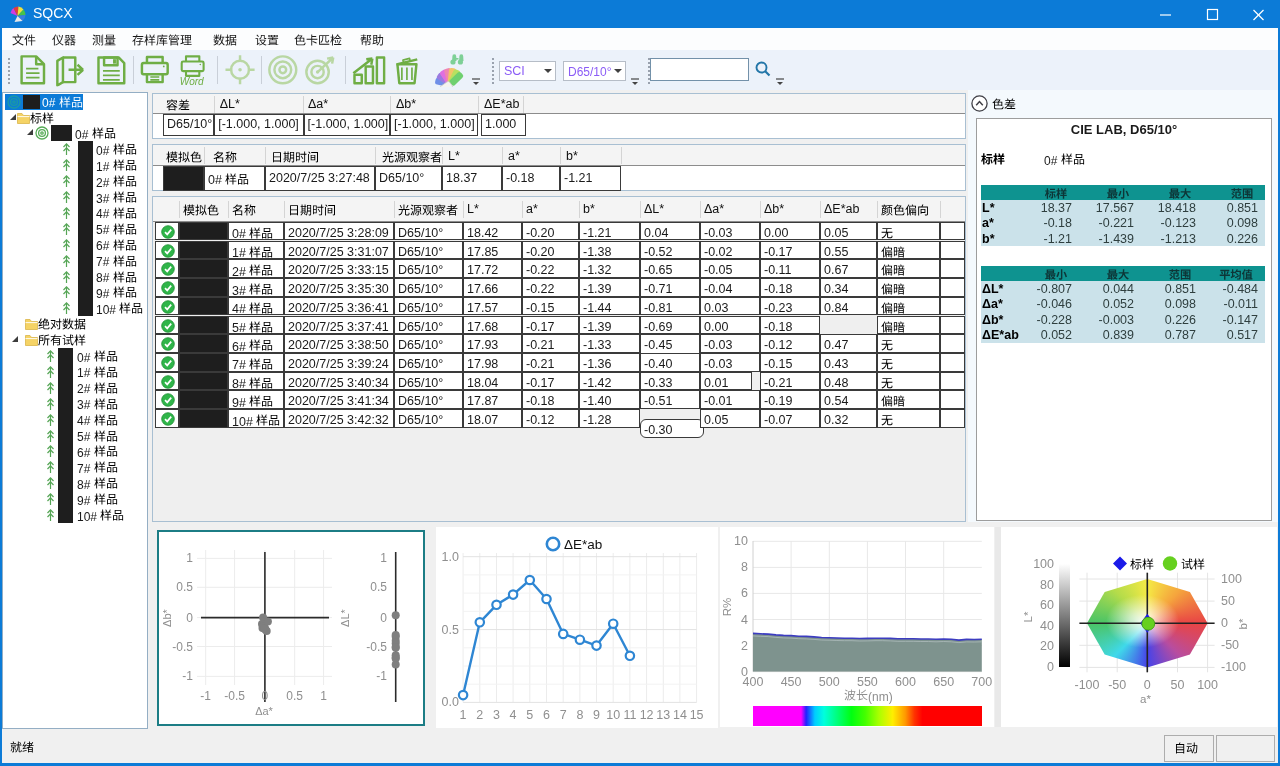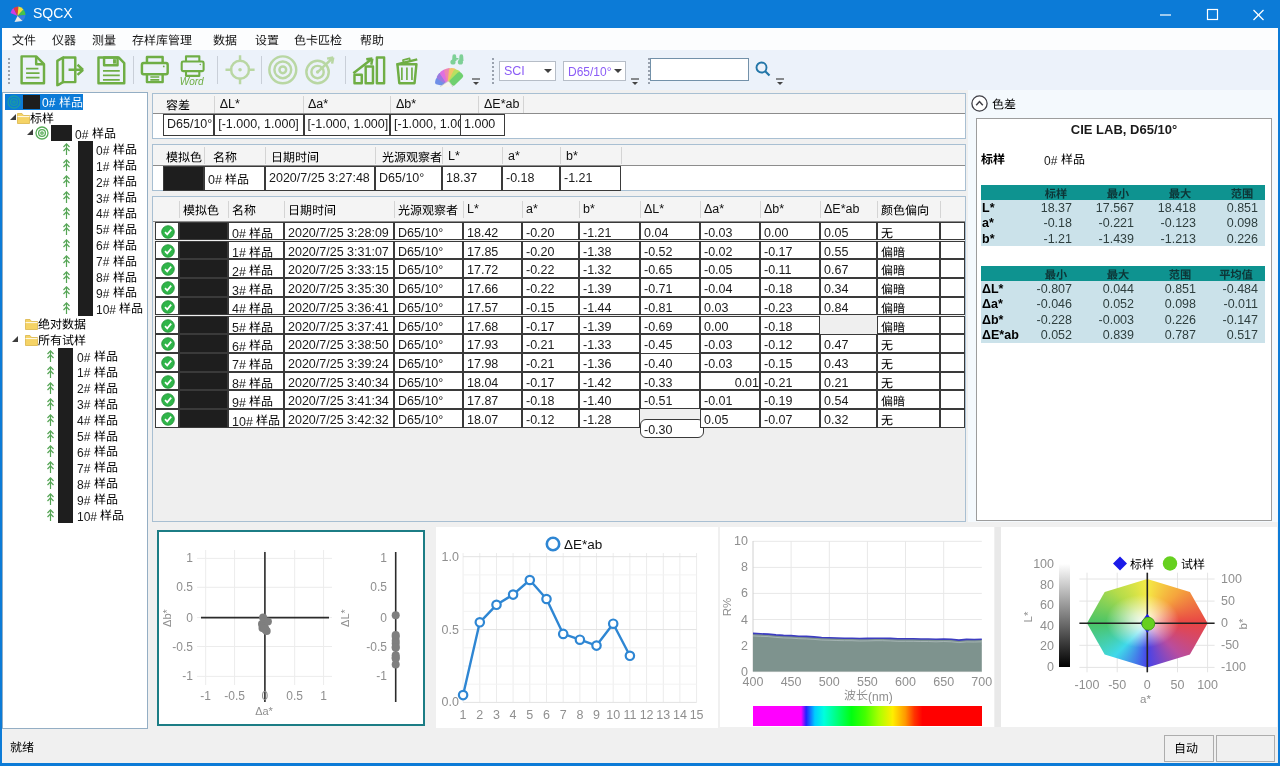--- a/index.html
+++ b/index.html
@@ -734,21 +734,21 @@
         </g>
       </svg></div>
     <div class="hlbl" style="left:66.7px;top:3px">ΔL*</div>
     <div class="hlbl" style="left:155px;top:3px">Δa*</div>
     <div class="hlbl" style="left:243px;top:3px">Δb*</div>
     <div class="hlbl" style="left:331px;top:3px">ΔE*ab</div>
     <div class="cell" style="left:10px;top:20px;width:51.2px;height:22px">D65/10°</div>
     <div class="cell" style="left:61.2px;top:20px;width:89.4px;height:22px">[-1.000, 1.000]</div>
     <div class="cell" style="left:150.6px;top:20px;width:86.4px;height:22px">[-1.000, 1.000]</div>
     <div class="cell" style="left:237px;top:20px;width:88px;height:22px">[-1.000, 1.000]</div>
-    <div class="cell" style="left:307px;top:20px;width:44.8px;height:22px">1.000</div>
+    <div class="cell" style="left:328px;top:20px;width:44.8px;height:22px">1.000</div>
   </div>
 <div class="panel" style="left:152px;top:144px;width:814px;height:47px">
     <div class="gridhdr" style="left:0;top:0;width:812px;height:21px"></div>
     <div class="hsep" style="left:51px"></div>
     <div class="hsep" style="left:112px"></div>
     <div class="hsep" style="left:222px"></div>
     <div class="hsep" style="left:289px"></div>
     <div class="hsep" style="left:349px"></div>
     <div class="hsep" style="left:407px"></div>
     <div class="hsep" style="left:468px"></div>
@@ -1099,23 +1099,23 @@
           <use href="#r6837" x="0"></use>
           <use href="#r54c1" x="12"></use>
         </g>
       </svg></div>
     <div class="cell" style="left:131px;top:174.7px;width:110px;height:18.75px;"><span style="position:relative;top:1px">2020/7/25 3:40:34</span></div>
     <div class="cell" style="left:241px;top:174.7px;width:69px;height:18.75px;"><span style="position:relative;top:1px">D65/10°</span></div>
     <div class="cell" style="left:310px;top:174.7px;width:59px;height:18.75px;"><span style="position:relative;top:1px">18.04</span></div>
     <div class="cell" style="left:369px;top:174.7px;width:57px;height:18.75px;"><span style="position:relative;top:1px">-0.17</span></div>
     <div class="cell" style="left:426px;top:174.7px;width:61px;height:18.75px;"><span style="position:relative;top:1px">-1.42</span></div>
     <div class="cell" style="left:487px;top:174.7px;width:60px;height:18.75px;"><span style="position:relative;top:1px">-0.33</span></div>
-    <div class="cell" style="left:547px;top:174.7px;width:60px;height:18.75px;text-align:right;"><span style="position:relative;top:1px">0.01</span></div>
+    <div class="cell" style="left:547px;top:174.7px;width:52px;height:18.75px;"><span style="position:relative;top:1px">0.01</span></div>
     <div class="cell" style="left:607px;top:174.7px;width:60px;height:18.75px;"><span style="position:relative;top:1px">-0.21</span></div>
-    <div class="cell" style="left:667px;top:174.7px;width:57px;height:18.75px;"><span style="position:relative;top:1px">0.21</span></div>
+    <div class="cell" style="left:667px;top:174.7px;width:57px;height:18.75px;"><span style="position:relative;top:1px">0.48</span></div>
     <div class="cell" style="left:724px;top:174.7px;width:63px;height:18.75px;"><svg class="k" width="12.0" height="16.0" viewBox="0 0 12.0 16.0">
         <g transform="translate(0,12.5)">
           <use href="#r65e0" x="0"></use>
         </g>
       </svg></div>
     <div class="cell" style="left:787px;top:174.7px;width:25px;height:18.75px;"></div>
     <div class="cell" style="left:2px;top:193.4px;width:24px;height:18.75px;">
       <span style="position:absolute;left:5px;top:2px"><svg width="14" height="14" viewBox="0 0 14 14">
           <circle cx="7" cy="7" r="6.3" fill="#2fb549" stroke="#1f8f35" stroke-width="0.8"></circle>
           <path d="M4 7.2 L6.2 9.4 L10.2 4.6" fill="none" stroke="#fff" stroke-width="1.7"></path>

